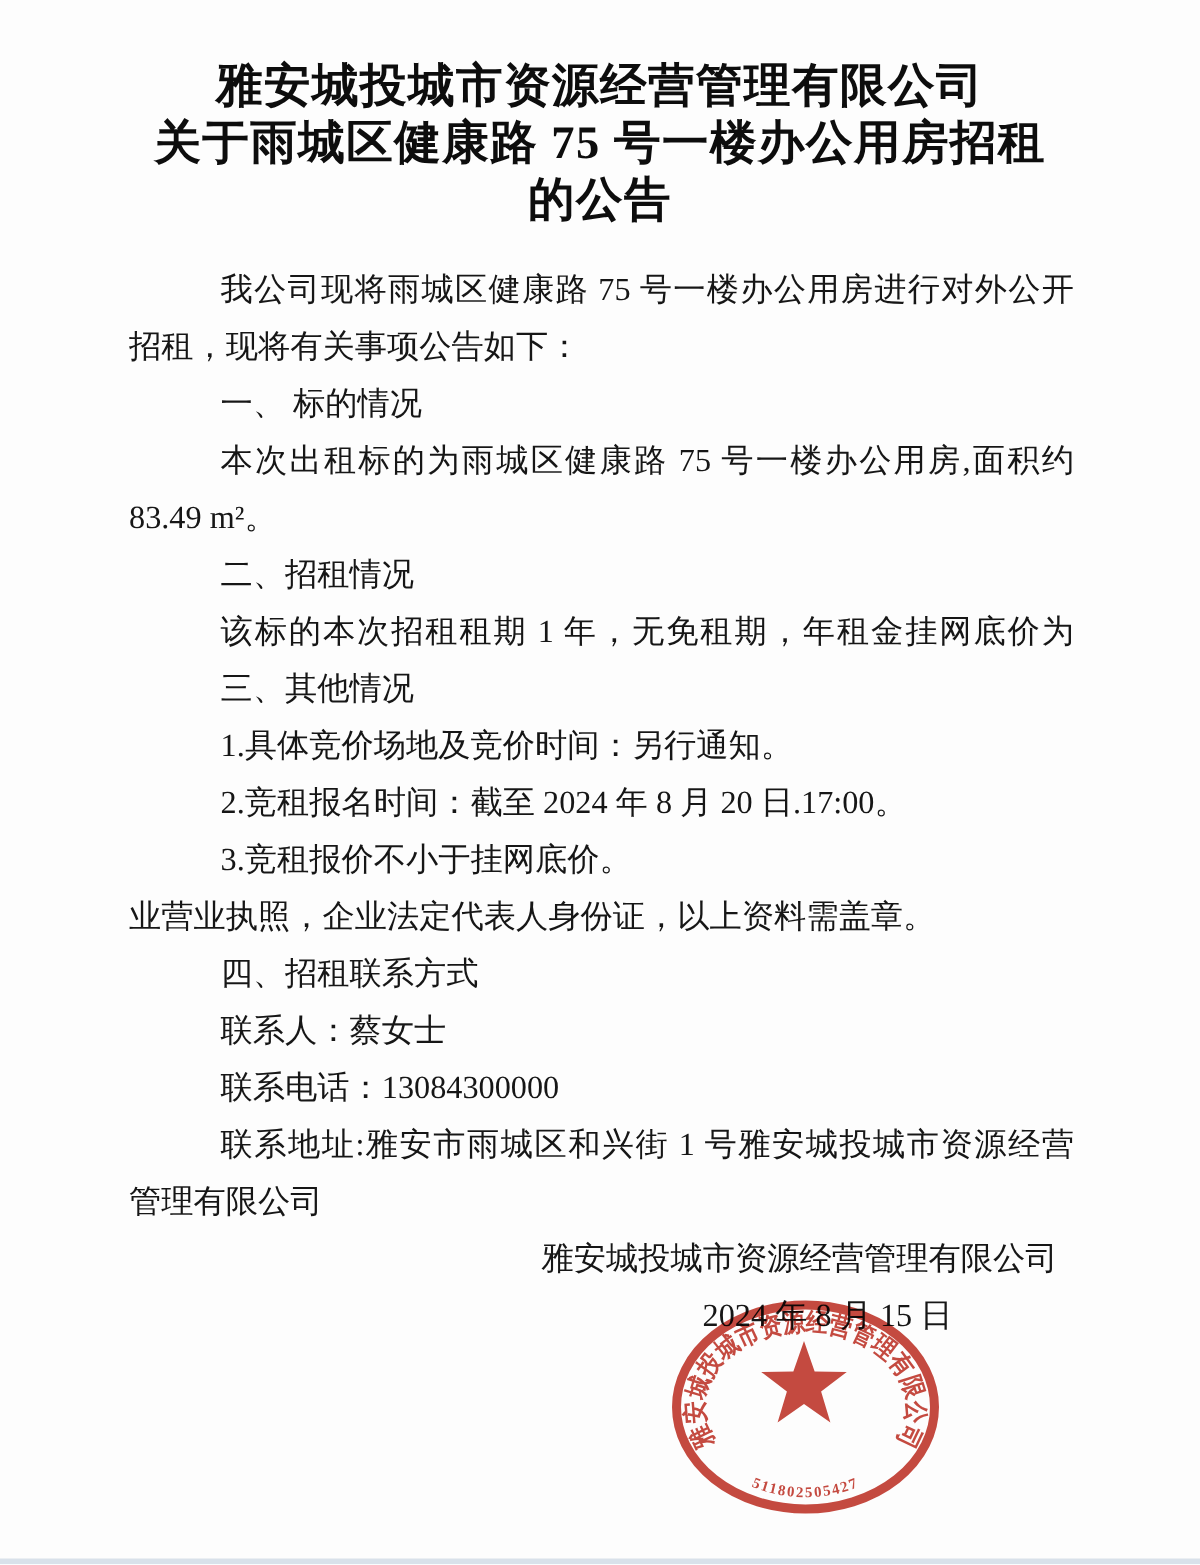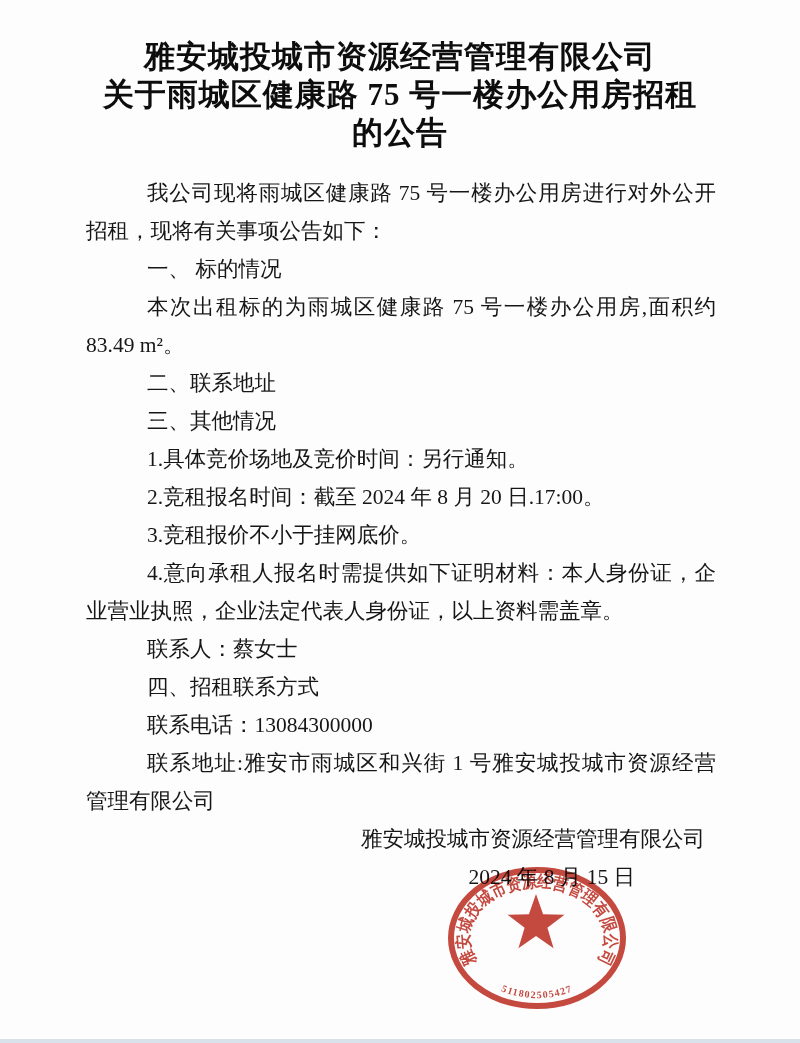--- a/index.html
+++ b/index.html
@@ -73,31 +73,31 @@
   </div>
 
   <div class="doc-body">
     <div class="ln ind fill">我公司现将雨城区健康路 75 号一楼办公用房进行对外公开</div>
     <div class="ln">招租，现将有关事项公告如下：</div>
 
     <div class="ln ind">一、 标的情况</div>
     <div class="ln ind fill">本次出租标的为雨城区健康路 75 号一楼办公用房,面积约</div>
     <div class="ln">83.49 m²。</div>
 
-    <div class="ln ind">二、联系地址</div>
+    <div class="ln ind">二、招租情况</div>
+    <div class="ln ind fill">该标的本次招租租期 1 年，无免租期，年租金挂网底价为</div>
 
     <div class="ln ind">三、其他情况</div>
     <div class="ln ind">1.具体竞价场地及竞价时间：另行通知。</div>
     <div class="ln ind">2.竞租报名时间：截至 2024 年 8 月 20 日.17:00。</div>
     <div class="ln ind">3.竞租报价不小于挂网底价。</div>
-    <div class="ln ind fill">4.意向承租人报名时需提供如下证明材料：本人身份证，企</div>
     <div class="ln">业营业执照，企业法定代表人身份证，以上资料需盖章。</div>
 
+    <div class="ln ind">四、招租联系方式</div>
     <div class="ln ind">联系人：蔡女士</div>
-    <div class="ln ind">四、招租联系方式</div>
     <div class="ln ind">联系电话：13084300000</div>
     <div class="ln ind fill">联系地址:雅安市雨城区和兴街 1 号雅安城投城市资源经营</div>
     <div class="ln">管理有限公司</div>
 
     <div class="ln sig-co">雅安城投城市资源经营管理有限公司</div>
     <div class="ln sig-date">2024 年 8 月 15 日</div>
   </div>
 
   <svg class="seal" viewBox="0 0 182 146" width="182" height="146" aria-hidden="true">
     <defs>

